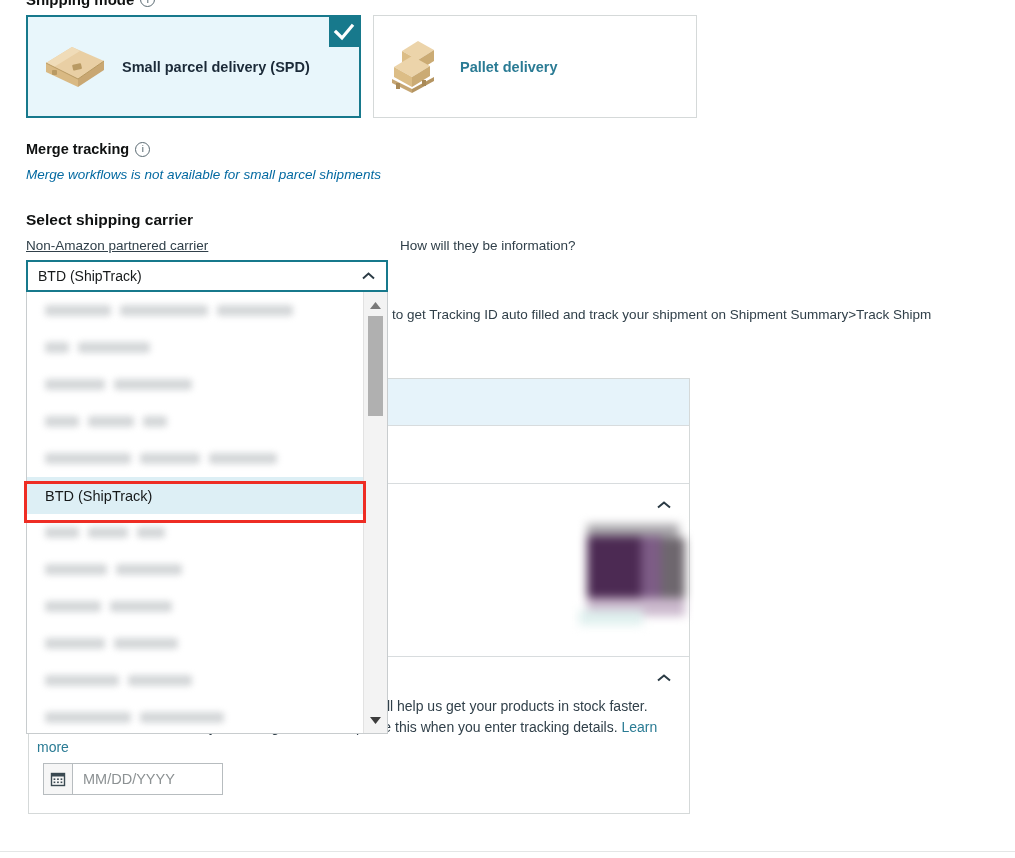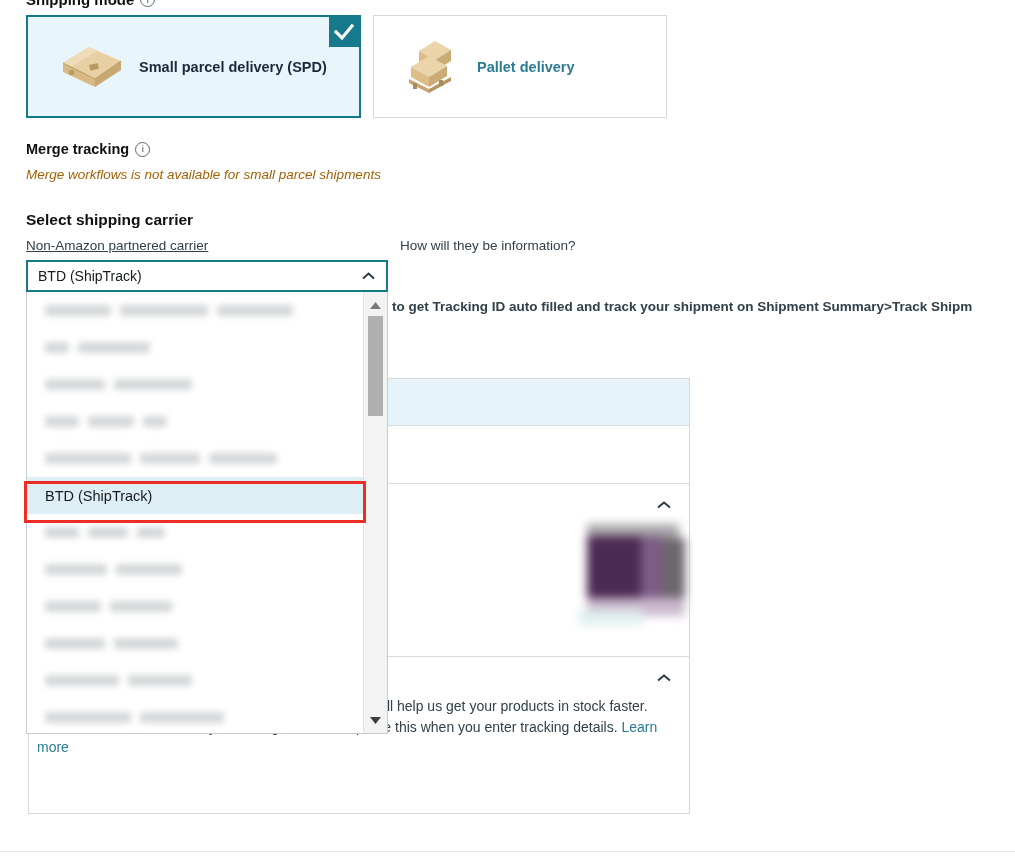--- a/index.html
+++ b/index.html
@@ -72,32 +72,32 @@
     top: 15px;
   }
   .mode-card {
     position: absolute;
     top: 0;
     height: 103px;
     box-sizing: border-box;
     background: #ffffff;
     display: flex;
     align-items: center;
-    padding-left: 31px;
+    padding-left: 14px;
     overflow: hidden;
   }
   .mode-card.selected {
     left: 0;
     width: 335px;
     border: 2px solid #17798c;
     background: #e8f6fb;
   }
   .mode-card.unselected {
     left: 347px;
-    width: 294px;
+    width: 324px;
     border: 1px solid #d5d9d9;
   }
   .mode-card-label {
     font-size: 14.5px;
     font-weight: bold;
     margin-left: 14px;
   }
   .mode-card.selected .mode-card-label { color: #1b2a38; }
   .mode-card.unselected .mode-card-label { color: #2a7b94; }
 
@@ -125,21 +125,21 @@
     display: flex;
     align-items: center;
     gap: 6px;
   }
   .merge-sub {
     position: absolute;
     left: 26px;
     top: 167px;
     font-size: 13.5px;
     font-style: italic;
-    color: #a16207;
+    color: #0369a1;
   }
 
   
   .carrier-head {
     position: absolute;
     left: 26px;
     top: 211px;
     font-size: 15.5px;
     font-weight: bold;
     color: #0f1111;
@@ -264,25 +264,24 @@
     border: 3px solid #ee2d24;
     box-sizing: border-box;
     z-index: 60;
     pointer-events: none;
   }
 
   
   .helper-text {
     position: absolute;
     left: 392px;
-    top: 299px;
+    top: 307px;
     font-size: 13.5px;
     color: #31404a;
     white-space: nowrap;
-    font-weight: bold;
   }
 
   
   .right-panel {
     position: absolute;
     left: 28px;
     top: 378px;
     width: 662px;
     box-sizing: border-box;
     border: 1px solid #d5d9d9;
@@ -494,20 +493,35 @@
     <div class="rp-section s2">
       <span class="rp-chevron">
         <svg width="16" height="10" viewBox="0 0 16 10">
             <polyline points="2,7.5 8,2.5 14,7.5" fill="none" stroke="#2b3b45" stroke-width="2"></polyline>
           </svg>
       </span>
       <div class="rp-para">
         <span>nent to arrive at the fulfillment center. This information will help us get your products in stock faster. Choose an estimated 14-day date range. You can update this when you enter tracking details.</span>
         <a href="#">Learn more</a>
       </div>
+      <div class="date-field">
+        <span class="date-btn">
+          <svg width="16" height="16" viewBox="0 0 16 16">
+            <rect x="1.5" y="2.5" width="13" height="12" fill="none" stroke="#3b4a52" stroke-width="1.4"></rect>
+            <rect x="1.5" y="2.5" width="13" height="3" fill="#3b4a52"></rect>
+            <rect x="3.6" y="7.4" width="1.7" height="1.6" fill="#3b4a52"></rect>
+            <rect x="7.1" y="7.4" width="1.7" height="1.6" fill="#3b4a52"></rect>
+            <rect x="10.6" y="7.4" width="1.7" height="1.6" fill="#3b4a52"></rect>
+            <rect x="3.6" y="10.5" width="1.7" height="1.6" fill="#3b4a52"></rect>
+            <rect x="7.1" y="10.5" width="1.7" height="1.6" fill="#3b4a52"></rect>
+            <rect x="10.6" y="10.5" width="1.7" height="1.6" fill="#3b4a52"></rect>
+          </svg>
+        </span>
+        <span class="date-input">MM/DD/YYYY</span>
+      </div>
     </div>
   </div>
 
   <div class="dropdown">
     <div class="dd-list">
         <div class="dd-item">
           <span style="display: flex; gap: 9px;">
             <span class="redact" style="width: 66px;"></span>
             <span class="redact" style="width: 88px;"></span>
             <span class="redact" style="width: 76px;"></span>

